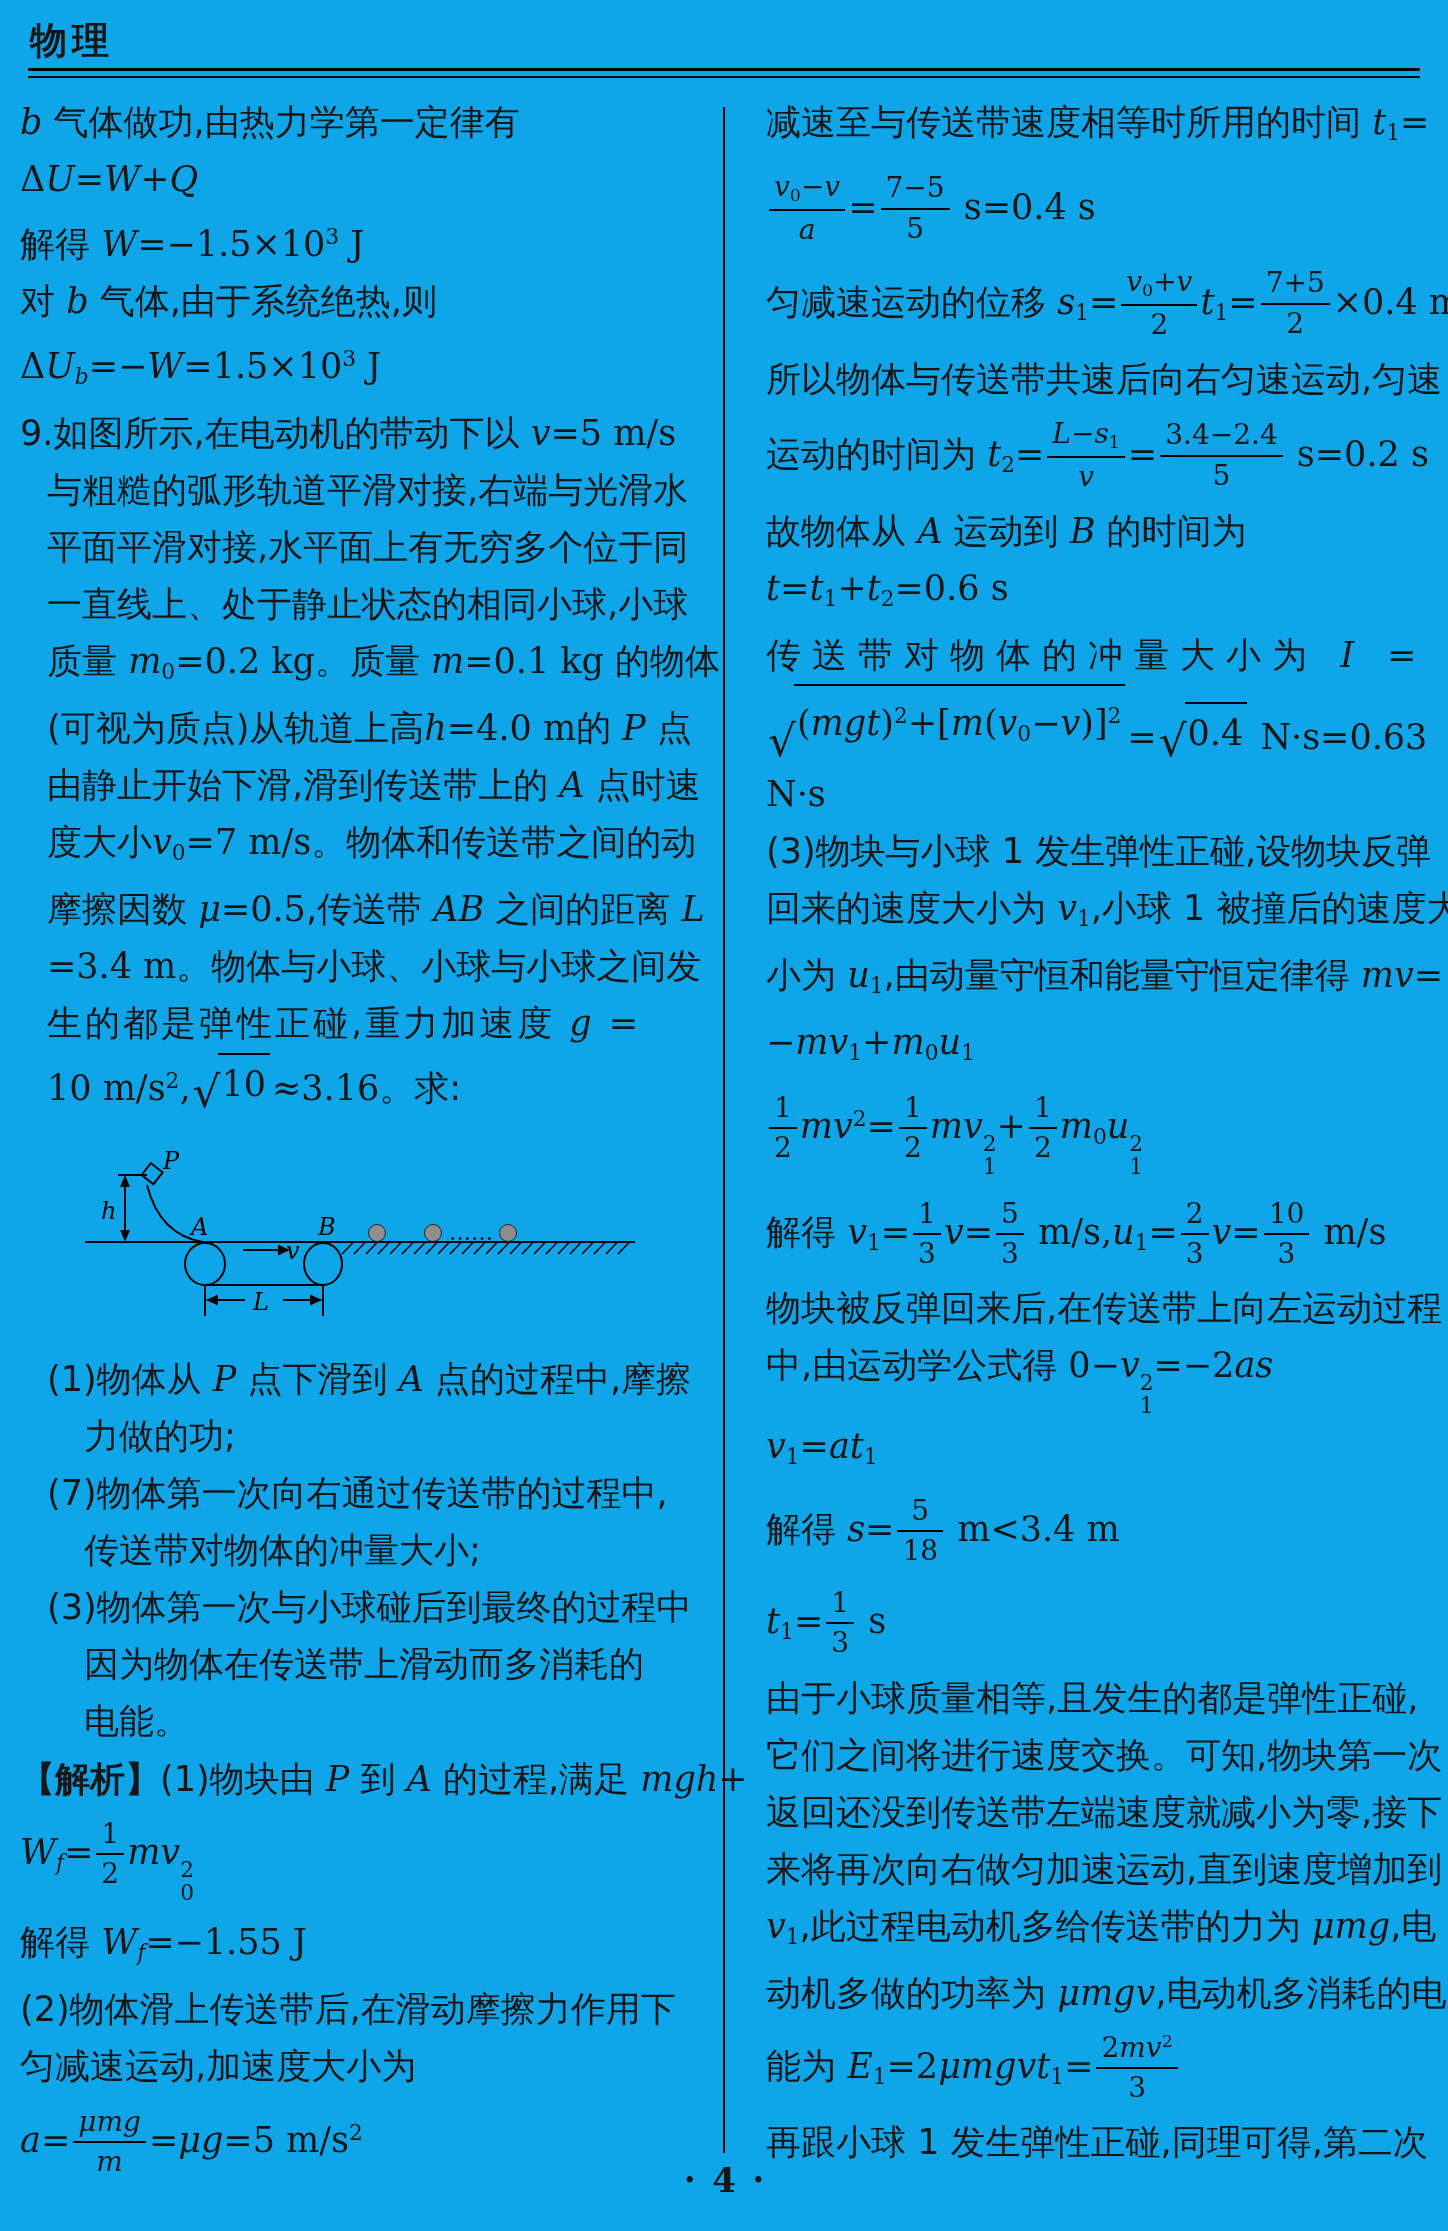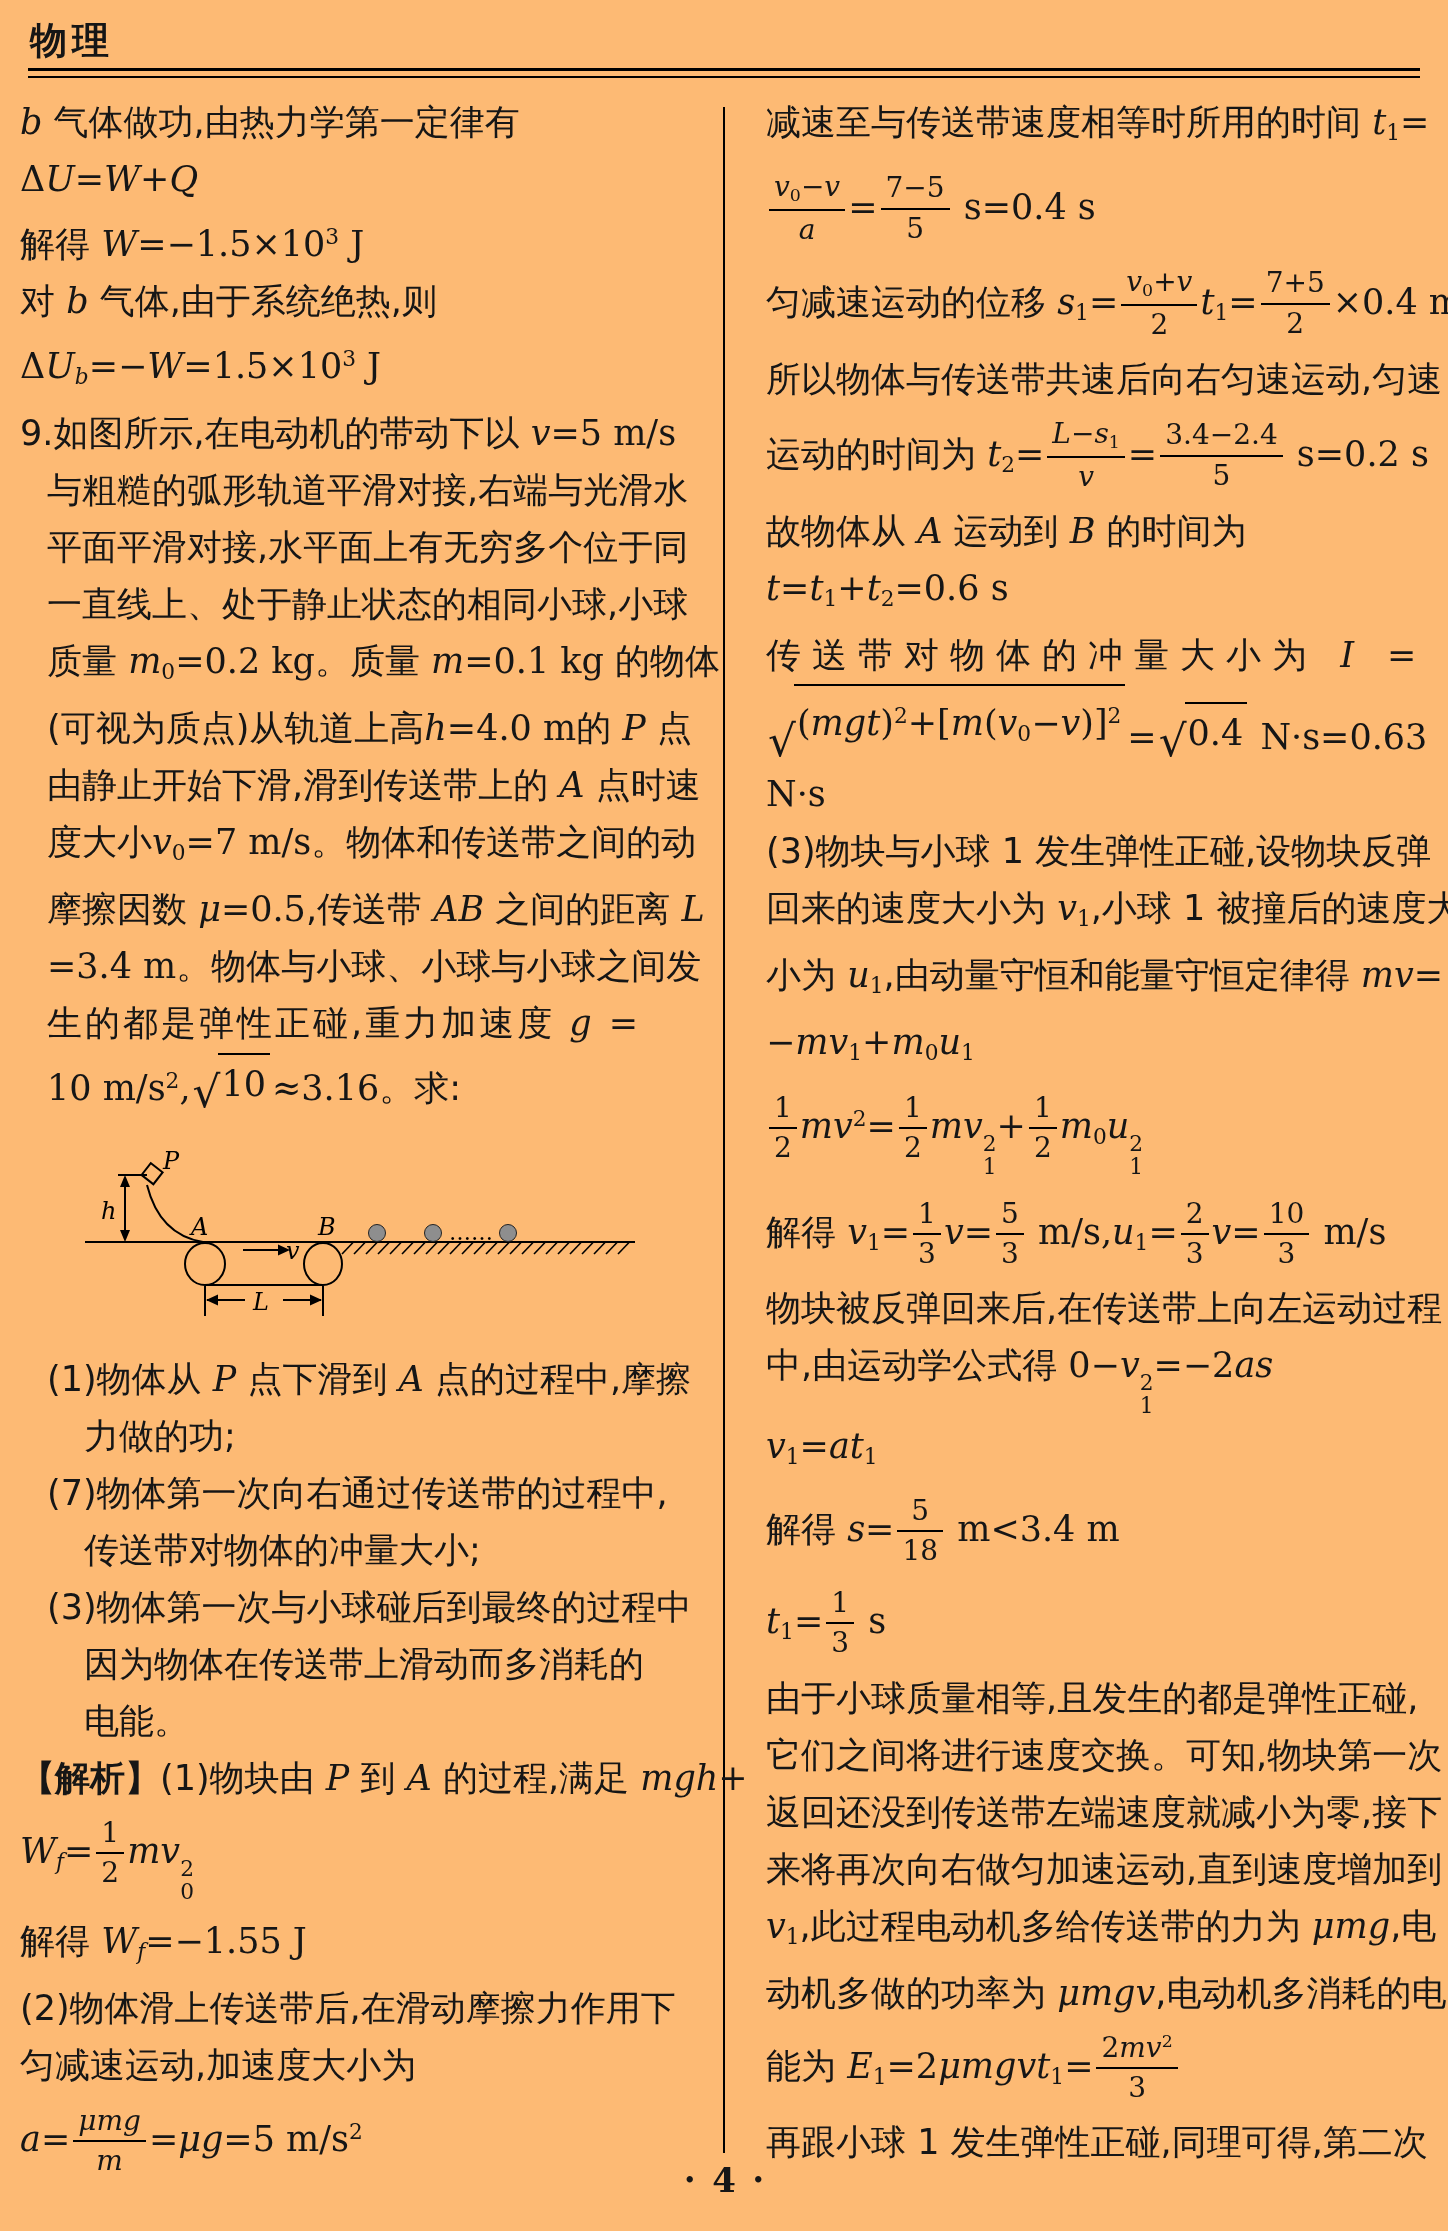--- a/index.html
+++ b/index.html
@@ -1,33 +1,33 @@
 <!DOCTYPE html>
 <html><head>
 <meta charset="utf-8">
 <style>
   html,body{margin:0;padding:0;}
   body{width:1448px;height:2231px;background:#ffffff;position:relative;
        font-family:"DejaVu Sans",sans-serif;color:#161616;}
-  .page{position:absolute;inset:0;background:#fdba74;overflow:hidden;}
+  .page{position:absolute;inset:0;background:#0ea5e9;overflow:hidden;}
   .hdr-title{position:absolute;left:30px;top:16px;font-size:37px;font-weight:600;letter-spacing:5px;}
   .double-rule{position:absolute;left:28px;width:1392px;top:68px;height:5px;
        border-top:3px solid #000;border-bottom:2px solid #000;}
   .col-divider{position:absolute;left:723px;top:107px;width:2px;height:2046px;background:#000;}
   .col{position:absolute;top:94px;font-size:35px;line-height:57px;}
   #col-left{left:20px;width:694px;}
   #col-right{left:766px;width:676px;}
   .ln{min-height:57px;line-height:57px;white-space:nowrap;}
   .ind1{padding-left:27px;}
   .ind2{padding-left:64px;}
   .tall{padding:9px 0;}
   .wide{letter-spacing:11px;}
   .wide2{letter-spacing:3px;}
   .zh{font-family:"DejaVu Sans",sans-serif;}
-  .zhb{font-family:Liberation Serif, serif;font-weight:700;}
+  .zhb{font-family:Liberation Sans, sans-serif;font-weight:700;}
   .mi{font-family:"DejaVu Serif",serif;font-style:italic;}
   .mn{font-family:"DejaVu Serif",serif;}
   .sub,.sup{font-family:"DejaVu Serif",serif;font-size:0.62em;}
   .sub{vertical-align:-0.28em;}
   .sup{vertical-align:0.55em;}
   .it{font-style:italic;}
   .frac{display:inline-block;vertical-align:middle;text-align:center;margin:0 3px;
         font-family:"DejaVu Serif",serif;font-size:0.8em;}
   .frac>.num{display:block;padding:1px 5px 3px;border-bottom:2.5px solid #000;line-height:1.15;}
   .frac>.den{display:block;padding:3px 5px 1px;line-height:1.15;}

